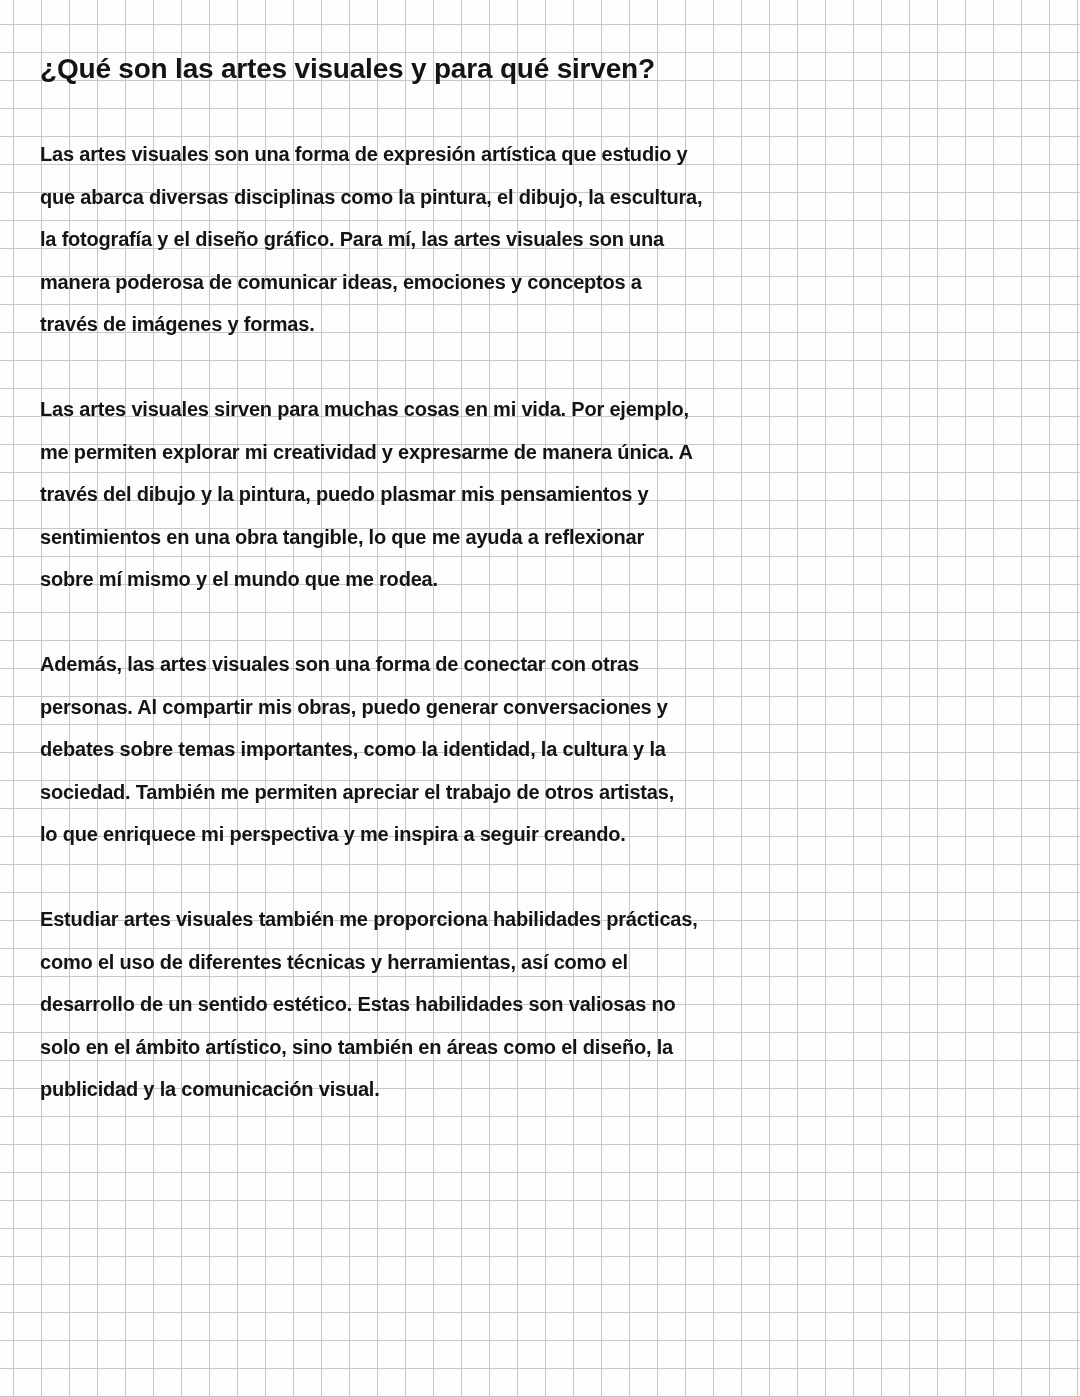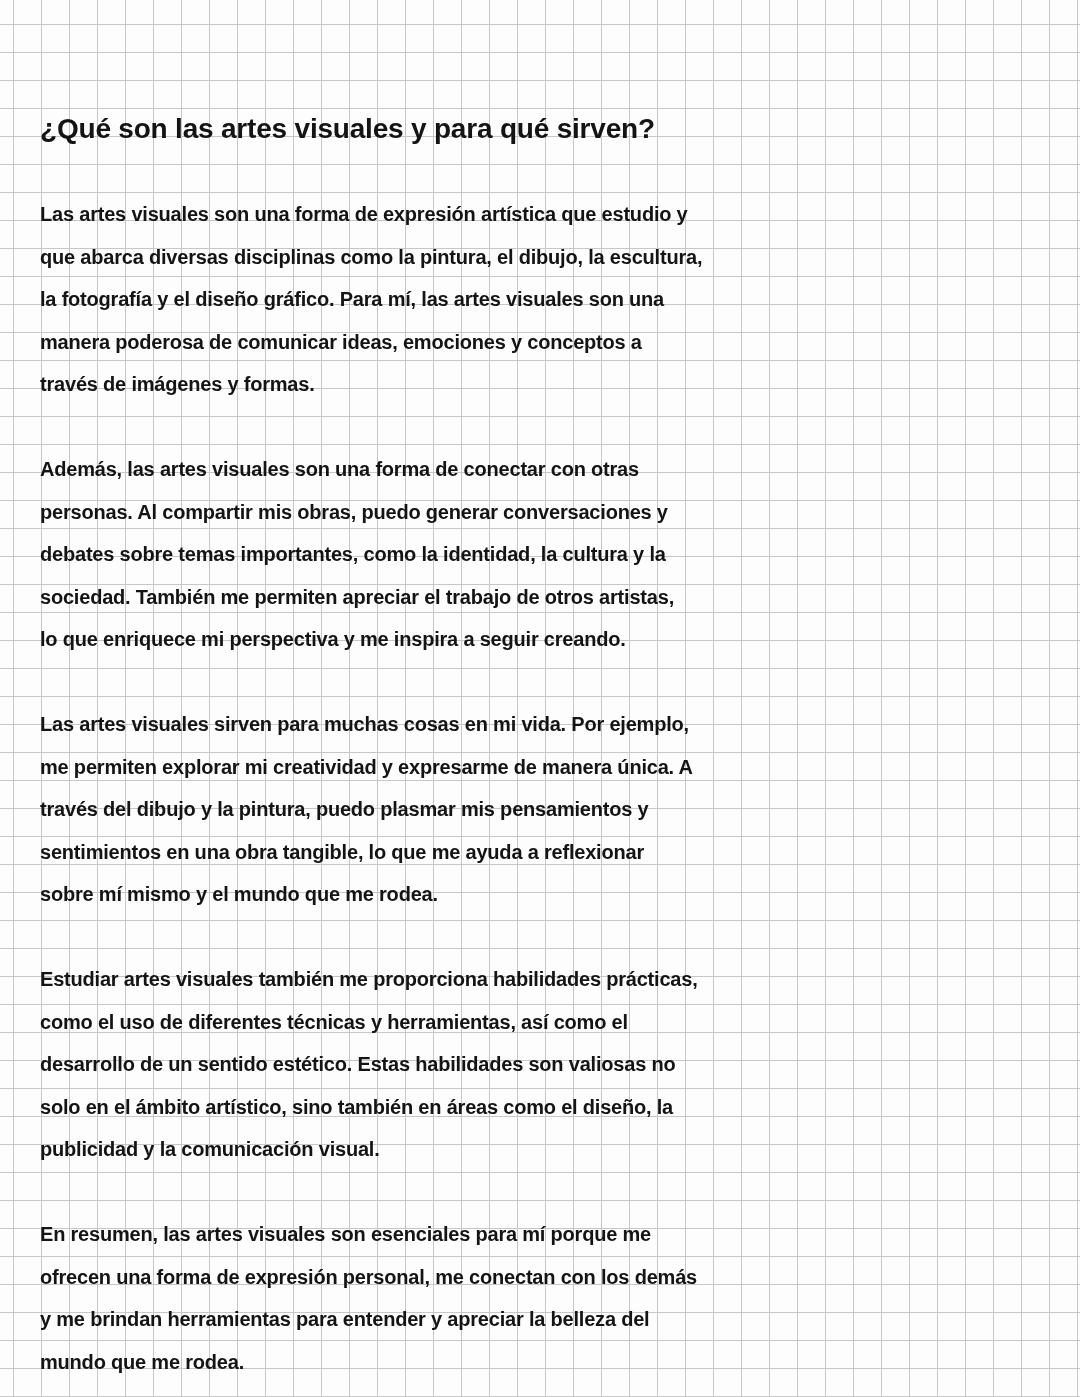--- a/index.html
+++ b/index.html
@@ -16,21 +16,21 @@
       linear-gradient(to right, #c7c7c7 1px, transparent 1px),
       linear-gradient(to bottom, #c7c7c7 1px, transparent 1px);
     background-size: 28px 28px;
     background-position: 13px 24px;
     font-family: "Liberation Sans", sans-serif;
   }
   .page {
     box-sizing: border-box;
     width: 1080px;
     height: 1397px;
-    padding: 108px 36px 0 40px;
+    padding: 48px 36px 0 40px;
   }
   .doc-title,
   .doc-paragraph {
     margin: 0 0 42.5px 0;
     font-size: 20px;
     font-weight: 700;
     line-height: 42.5px;
     letter-spacing: -0.2px;
     color: #141414;
     white-space: pre-line;
@@ -45,35 +45,31 @@
 
 <main class="page">
   <h1 class="doc-title">¿Qué son las artes visuales y para qué sirven?</h1>
 
   <p class="doc-paragraph">Las artes visuales son una forma de expresión artística que estudio y
 que abarca diversas disciplinas como la pintura, el dibujo, la escultura,
 la fotografía y el diseño gráfico. Para mí, las artes visuales son una
 manera poderosa de comunicar ideas, emociones y conceptos a
 través de imágenes y formas.</p>
 
+  <p class="doc-paragraph">Las artes visuales sirven para muchas cosas en mi vida. Por ejemplo,
+me permiten explorar mi creatividad y expresarme de manera única. A
+través del dibujo y la pintura, puedo plasmar mis pensamientos y
+sentimientos en una obra tangible, lo que me ayuda a reflexionar
+sobre mí mismo y el mundo que me rodea.</p>
+
   <p class="doc-paragraph">Además, las artes visuales son una forma de conectar con otras
 personas. Al compartir mis obras, puedo generar conversaciones y
 debates sobre temas importantes, como la identidad, la cultura y la
 sociedad. También me permiten apreciar el trabajo de otros artistas,
 lo que enriquece mi perspectiva y me inspira a seguir creando.</p>
-
-  <p class="doc-paragraph">Las artes visuales sirven para muchas cosas en mi vida. Por ejemplo,
-me permiten explorar mi creatividad y expresarme de manera única. A
-través del dibujo y la pintura, puedo plasmar mis pensamientos y
-sentimientos en una obra tangible, lo que me ayuda a reflexionar
-sobre mí mismo y el mundo que me rodea.</p>
 
   <p class="doc-paragraph">Estudiar artes visuales también me proporciona habilidades prácticas,
 como el uso de diferentes técnicas y herramientas, así como el
 desarrollo de un sentido estético. Estas habilidades son valiosas no
 solo en el ámbito artístico, sino también en áreas como el diseño, la
 publicidad y la comunicación visual.</p>
 
-  <p class="doc-paragraph">En resumen, las artes visuales son esenciales para mí porque me
-ofrecen una forma de expresión personal, me conectan con los demás
-y me brindan herramientas para entender y apreciar la belleza del
-mundo que me rodea.</p>
 </main>
 
 </body></html>

